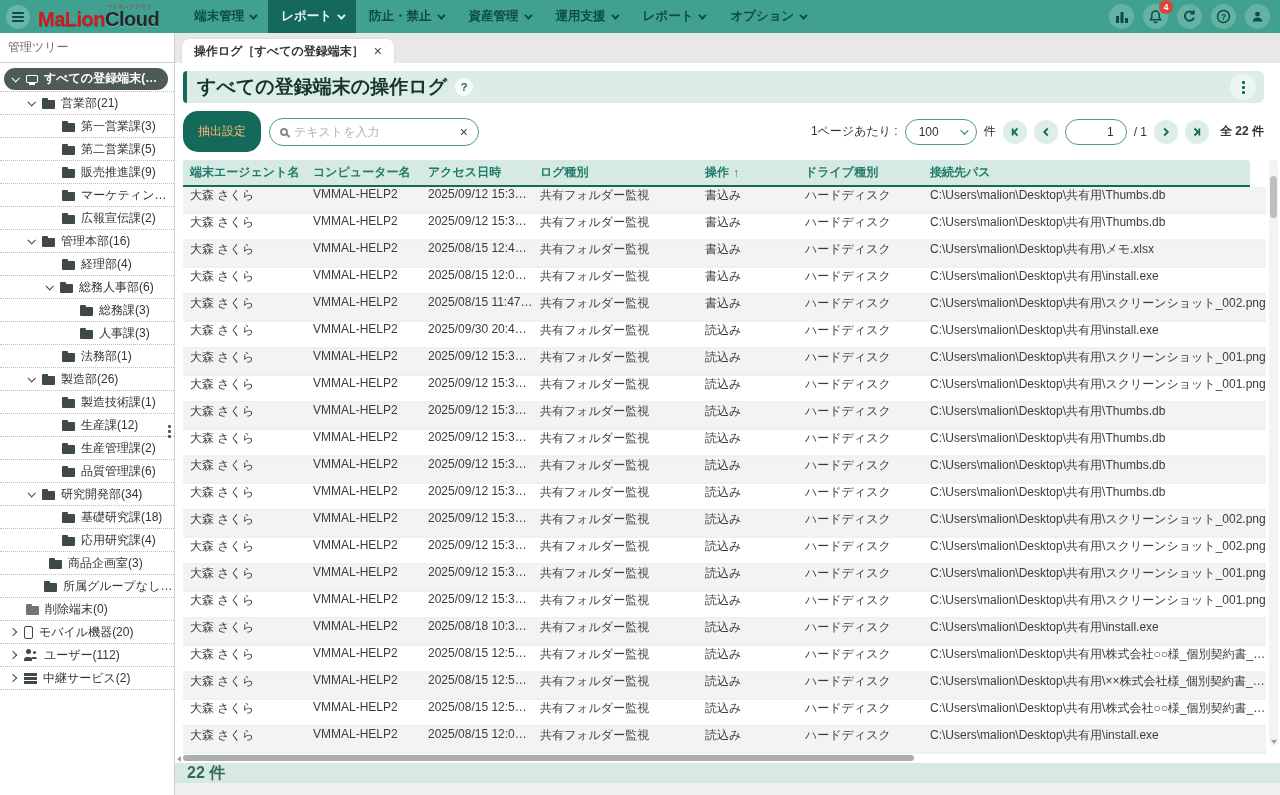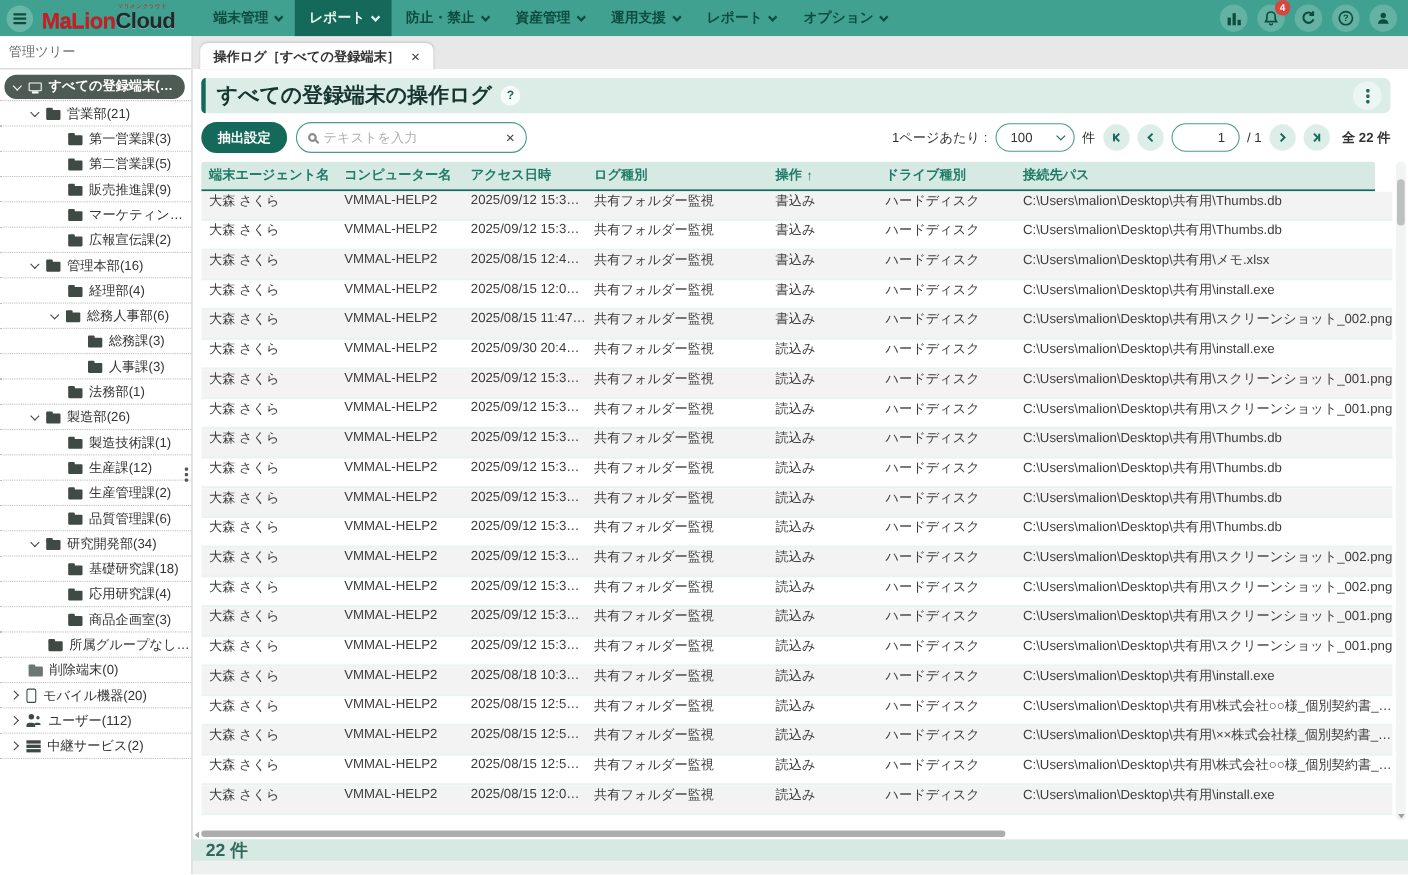--- a/index.html
+++ b/index.html
@@ -83,22 +83,22 @@
   .title-panel::before { content:""; position:absolute; left:0; top:0; bottom:0; width:4px; background:#15695a;
     border-radius:6px 0 0 6px; }
   .panel-title { font-size:19px; font-weight:bold; color:#16352e; }
   .help-badge { width:18px; height:18px; border-radius:50%; background:#f7fcfa; color:#15695a; font-weight:bold;
     font-size:11px; display:flex; align-items:center; justify-content:center; margin-left:8px; cursor:pointer; }
   .kebab { margin-left:auto; width:26px; height:26px; border-radius:50%; background:#ebf6f2; display:flex;
     flex-direction:column; align-items:center; justify-content:center; gap:2px; cursor:pointer; }
   .kebab i { width:3px; height:3px; background:#15695a; border-radius:1px; display:block; }
 
   .toolbar { margin:8px 16px 8px 8px; display:flex; align-items:center; }
-  .filter-btn { background:#15695a; color:#ffffff; font-size:12px; font-weight:bold; border:none; border-radius:15px;
-    height:28px; padding:0 15px; cursor:pointer; }
+  .filter-btn { background:#15695a; color:#fdba74; font-size:12px; font-weight:normal; border:none; border-radius:15px;
+    height:41px; padding:0 15px; cursor:pointer; }
   .searchbox { margin-left:8px; width:210px; height:28px; border:1.5px solid #4a9d8c; border-radius:15px;
     display:flex; align-items:center; padding:0 10px; background:#fff; }
   .mag { width:8px; height:8px; border:2px solid #8a8a8a; border-radius:50%; position:relative; flex:0 0 auto; }
   .mag::after { content:""; position:absolute; width:2px; height:5px; background:#8a8a8a; transform:rotate(-45deg);
     right:-3px; bottom:-4px; border-radius:1px; }
   .searchbox input { border:none; outline:none; flex:1; font-size:12px; margin:0 6px; min-width:0;
     font-family:inherit; color:#333; }
   .searchbox input::placeholder { color:#b0b0b0; }
   .clear-x { color:#444; font-size:14px; cursor:pointer; line-height:1; }
   .pager { margin-left:auto; display:flex; align-items:center; gap:7px; font-size:12px; color:#333; }
@@ -327,21 +327,21 @@
         <div class="tree-item" style="padding-left: 46px;">
           <span class="chev-spacer"></span>
           <span class="tree-icon icon-folder"></span>
           <span class="tree-label">基礎研究課(18)</span>
         </div>
         <div class="tree-item" style="padding-left: 46px;">
           <span class="chev-spacer"></span>
           <span class="tree-icon icon-folder"></span>
           <span class="tree-label">応用研究課(4)</span>
         </div>
-        <div class="tree-item" style="padding-left: 46px;">
+        <div class="tree-item" style="padding-left: 33px;">
           <span class="chev-spacer"></span>
           <span class="tree-icon icon-folder"></span>
           <span class="tree-label">商品企画室(3)</span>
         </div>
         <div class="tree-item" style="padding-left: 28px;">
           <span class="chev-spacer"></span>
           <span class="tree-icon icon-folder"></span>
           <span class="tree-label">所属グループなし(19)</span>
         </div>
         <div class="tree-item" style="padding-left: 10px;">

